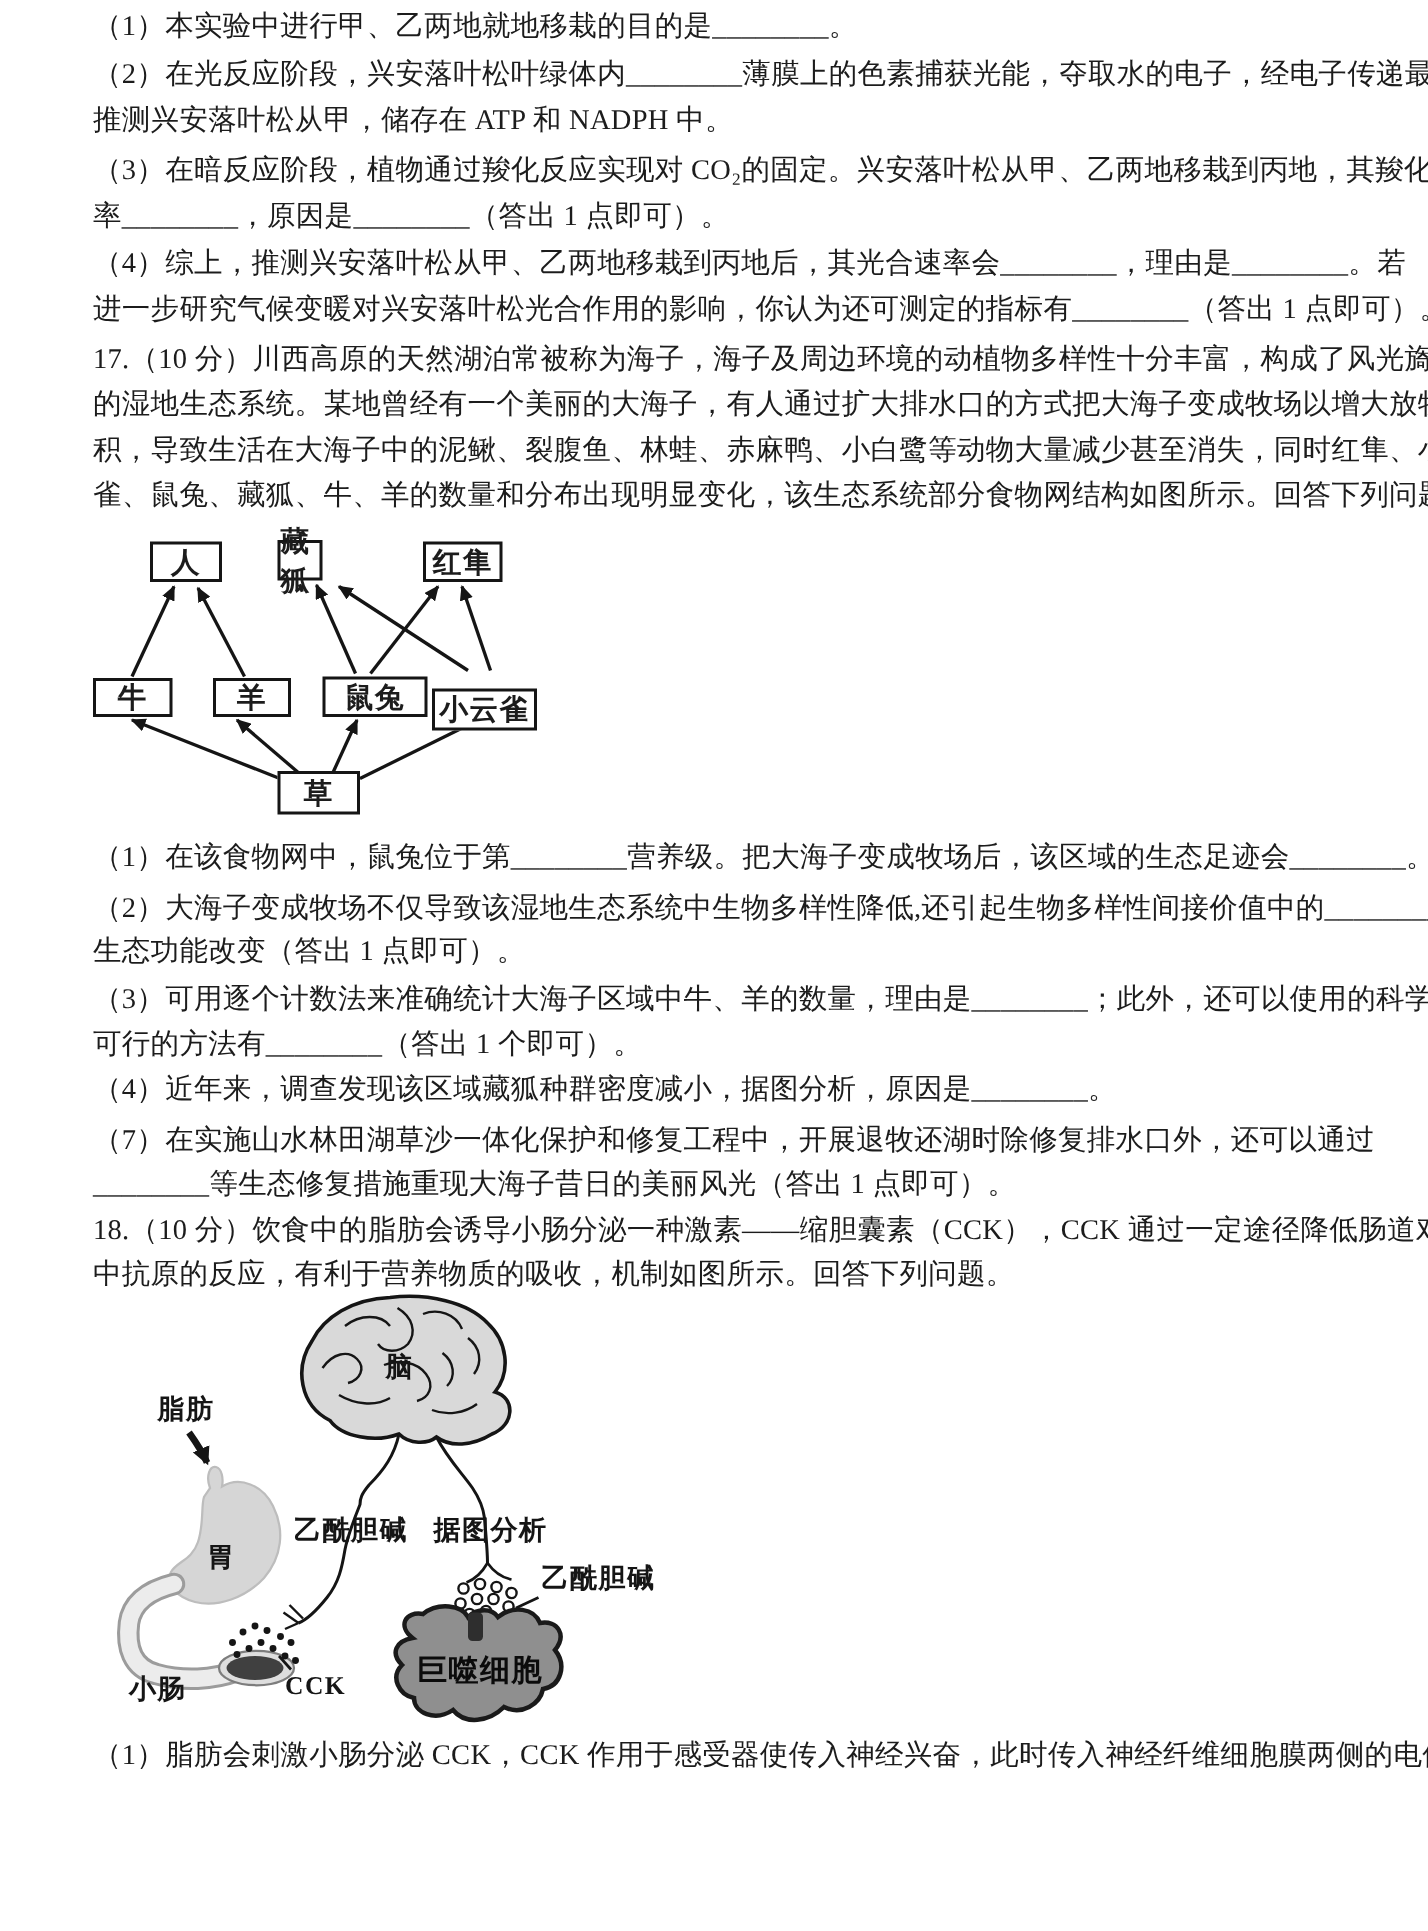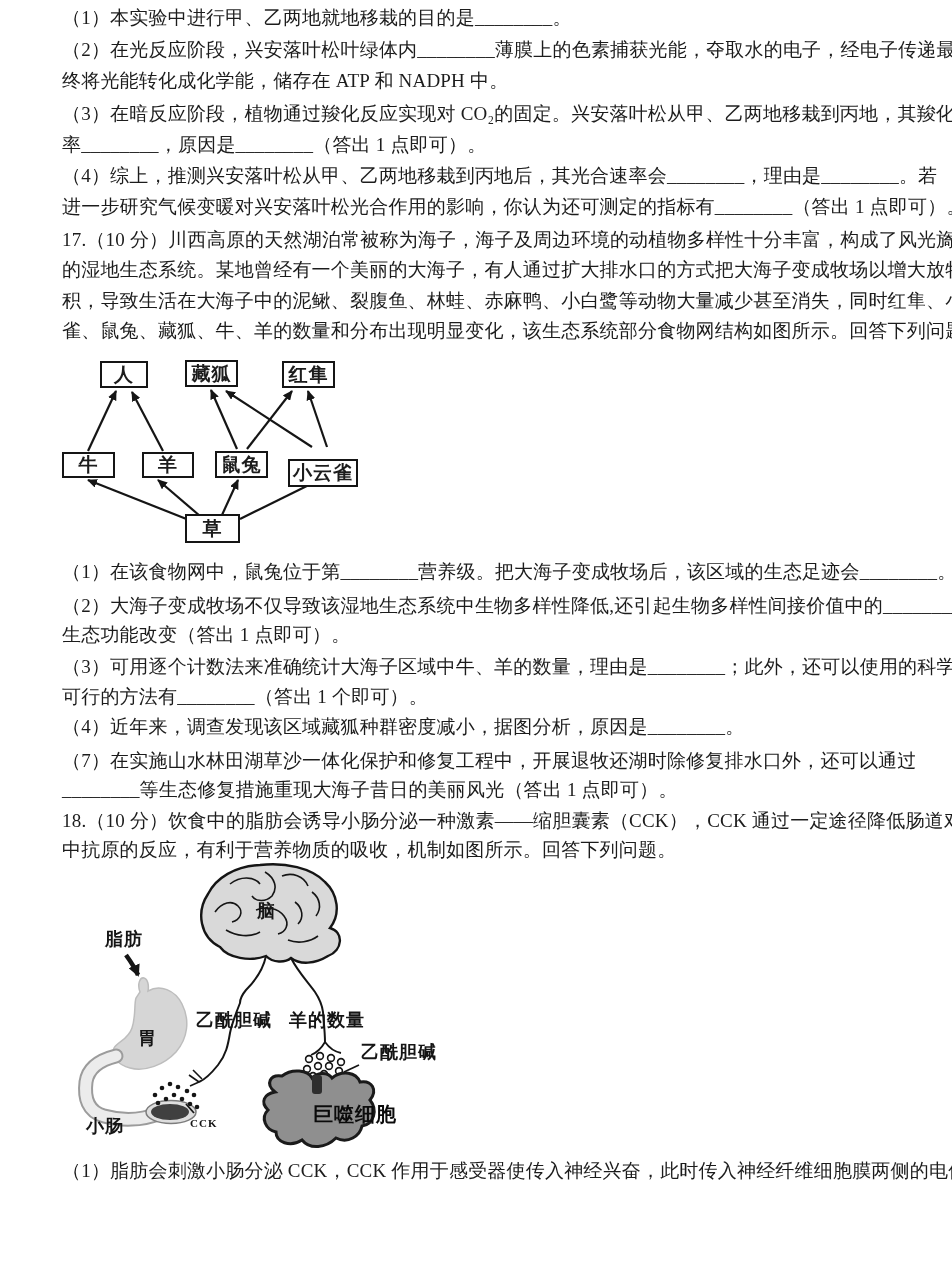--- a/index.html
+++ b/index.html
@@ -27,29 +27,29 @@
     box-sizing:border-box;
   }
   
   .ck{position:absolute;left:60px;top:862px;width:460px;height:300px;}
   .ck svg{position:absolute;left:0;top:0;}
   .lbl{
     position:absolute;
     font-weight:bold;font-size:18px;line-height:19px;
     white-space:nowrap;letter-spacing:1px;color:#151515;
   }
-  .lbl.small{font-size:11px;}
-  .lbl.onblob{color:#0b0b0b;font-size:20px;margin-left:35px;}
+  .lbl.small{font-size:17px;}
+  .lbl.onblob{color:#0b0b0b;font-size:20px;}
 </style>
 </head>
 <body>
 
 <div class="tl" style="top:7px">（1）本实验中进行甲、乙两地就地移栽的目的是________。</div>
 <div class="tl" style="top:39px">（2）在光反应阶段，兴安落叶松叶绿体内________薄膜上的色素捕获光能，夺取水的电子，经电子传递最</div>
-<div class="tl" style="top:70px">终将光能转化成化学能，储存在 ATP 和 NADPH 中。</div>
+<div class="tl" style="top:70px">推测兴安落叶松从甲，储存在 ATP 和 NADPH 中。</div>
 <div class="tl" style="top:103px">（3）在暗反应阶段，植物通过羧化反应实现对 CO₂的固定。兴安落叶松从甲、乙两地移栽到丙地，其羧化速</div>
 <div class="tl" style="top:134px">率________，原因是________（答出 1 点即可）。</div>
 <div class="tl" style="top:165px">（4）综上，推测兴安落叶松从甲、乙两地移栽到丙地后，其光合速率会________，理由是________。若</div>
 <div class="tl" style="top:196px">进一步研究气候变暖对兴安落叶松光合作用的影响，你认为还可测定的指标有________（答出 1 点即可）。</div>
 
 <div class="tl" style="top:229px">17.（10 分）川西高原的天然湖泊常被称为海子，海子及周边环境的动植物多样性十分丰富，构成了风光旖旎</div>
 <div class="tl" style="top:259px">的湿地生态系统。某地曾经有一个美丽的大海子，有人通过扩大排水口的方式把大海子变成牧场以增大放牧面</div>
 <div class="tl" style="top:290px">积，导致生活在大海子中的泥鳅、裂腹鱼、林蛙、赤麻鸭、小白鹭等动物大量减少甚至消失，同时红隼、小云</div>
 <div class="tl" style="top:320px">雀、鼠兔、藏狐、牛、羊的数量和分布出现明显变化，该生态系统部分食物网结构如图所示。回答下列问题。</div>
 
@@ -71,25 +71,25 @@
       <line x1="252" y1="91" x2="166" y2="35"></line>
       <line x1="267" y1="91" x2="248" y2="35"></line>
 
       <line x1="129" y1="164" x2="28" y2="124"></line>
       <line x1="140" y1="160" x2="98" y2="124"></line>
       <line x1="162" y1="159" x2="178" y2="124"></line>
       <line x1="180" y1="163" x2="261" y2="123"></line>
     </g>
   </svg>
   <div class="node" style="left:40px;top:5px;width:48px;height:27px">人</div>
-  <div class="node" style="left:125px;top:4px;width:53px;height:27px">藏狐</div>
+  <div class="node" style="left:125px;top:4px;width:30px;height:27px">藏狐</div>
   <div class="node" style="left:222px;top:5px;width:53px;height:27px">红隼</div>
   <div class="node" style="left:2px;top:96px;width:53px;height:26px">牛</div>
   <div class="node" style="left:82px;top:96px;width:52px;height:26px">羊</div>
-  <div class="node" style="left:155px;top:95px;width:53px;height:27px">鼠兔</div>
+  <div class="node" style="left:155px;top:95px;width:70px;height:27px">鼠兔</div>
   <div class="node" style="left:228px;top:103px;width:70px;height:28px">小云雀</div>
   <div class="node" style="left:125px;top:158px;width:55px;height:29px">草</div>
 </div>
 
 <div class="tl" style="top:561px">（1）在该食物网中，鼠兔位于第________营养级。把大海子变成牧场后，该区域的生态足迹会________。</div>
 <div class="tl" style="top:595px">（2）大海子变成牧场不仅导致该湿地生态系统中生物多样性降低,还引起生物多样性间接价值中的________</div>
 <div class="tl" style="top:624px">生态功能改变（答出 1 点即可）。</div>
 <div class="tl" style="top:656px">（3）可用逐个计数法来准确统计大海子区域中牛、羊的数量，理由是________；此外，还可以使用的科学</div>
 <div class="tl" style="top:686px">可行的方法有________（答出 1 个即可）。</div>
 <div class="tl" style="top:716px">（4）近年来，调查发现该区域藏狐种群密度减小，据图分析，原因是________。</div>
@@ -192,20 +192,20 @@
 
     <path d="M134,251 L126,242" stroke="#151515" stroke-width="1.8"></path>
 
     <path d="M66,93 C71,100 75,106 78,113" fill="none" stroke="#151515" stroke-width="4.5" marker-end="url(#ah-fat)"></path>
   </svg>
 
   <div class="lbl" style="left:45px;top:68px">脂肪</div>
   <div class="lbl" style="left:197px;top:40px">脑</div>
   <div class="lbl" style="left:78px;top:167px">胃</div>
   <div class="lbl" style="left:136px;top:149px">乙酰胆碱</div>
-  <div class="lbl" style="left:229px;top:149px">羊的数量</div>
+  <div class="lbl" style="left:229px;top:149px">据图分析</div>
   <div class="lbl" style="left:301px;top:181px">乙酰胆碱</div>
   <div class="lbl" style="left:26px;top:255px">小肠</div>
   <div class="lbl small" style="left:130px;top:252px">CCK</div>
   <div class="lbl onblob" style="left:218px;top:243px">巨噬细胞</div>
 </div>
 
 <div class="tl" style="top:1160px">（1）脂肪会刺激小肠分泌 CCK，CCK 作用于感受器使传入神经兴奋，此时传入神经纤维细胞膜两侧的电位表现</div>
 
 </body></html>

